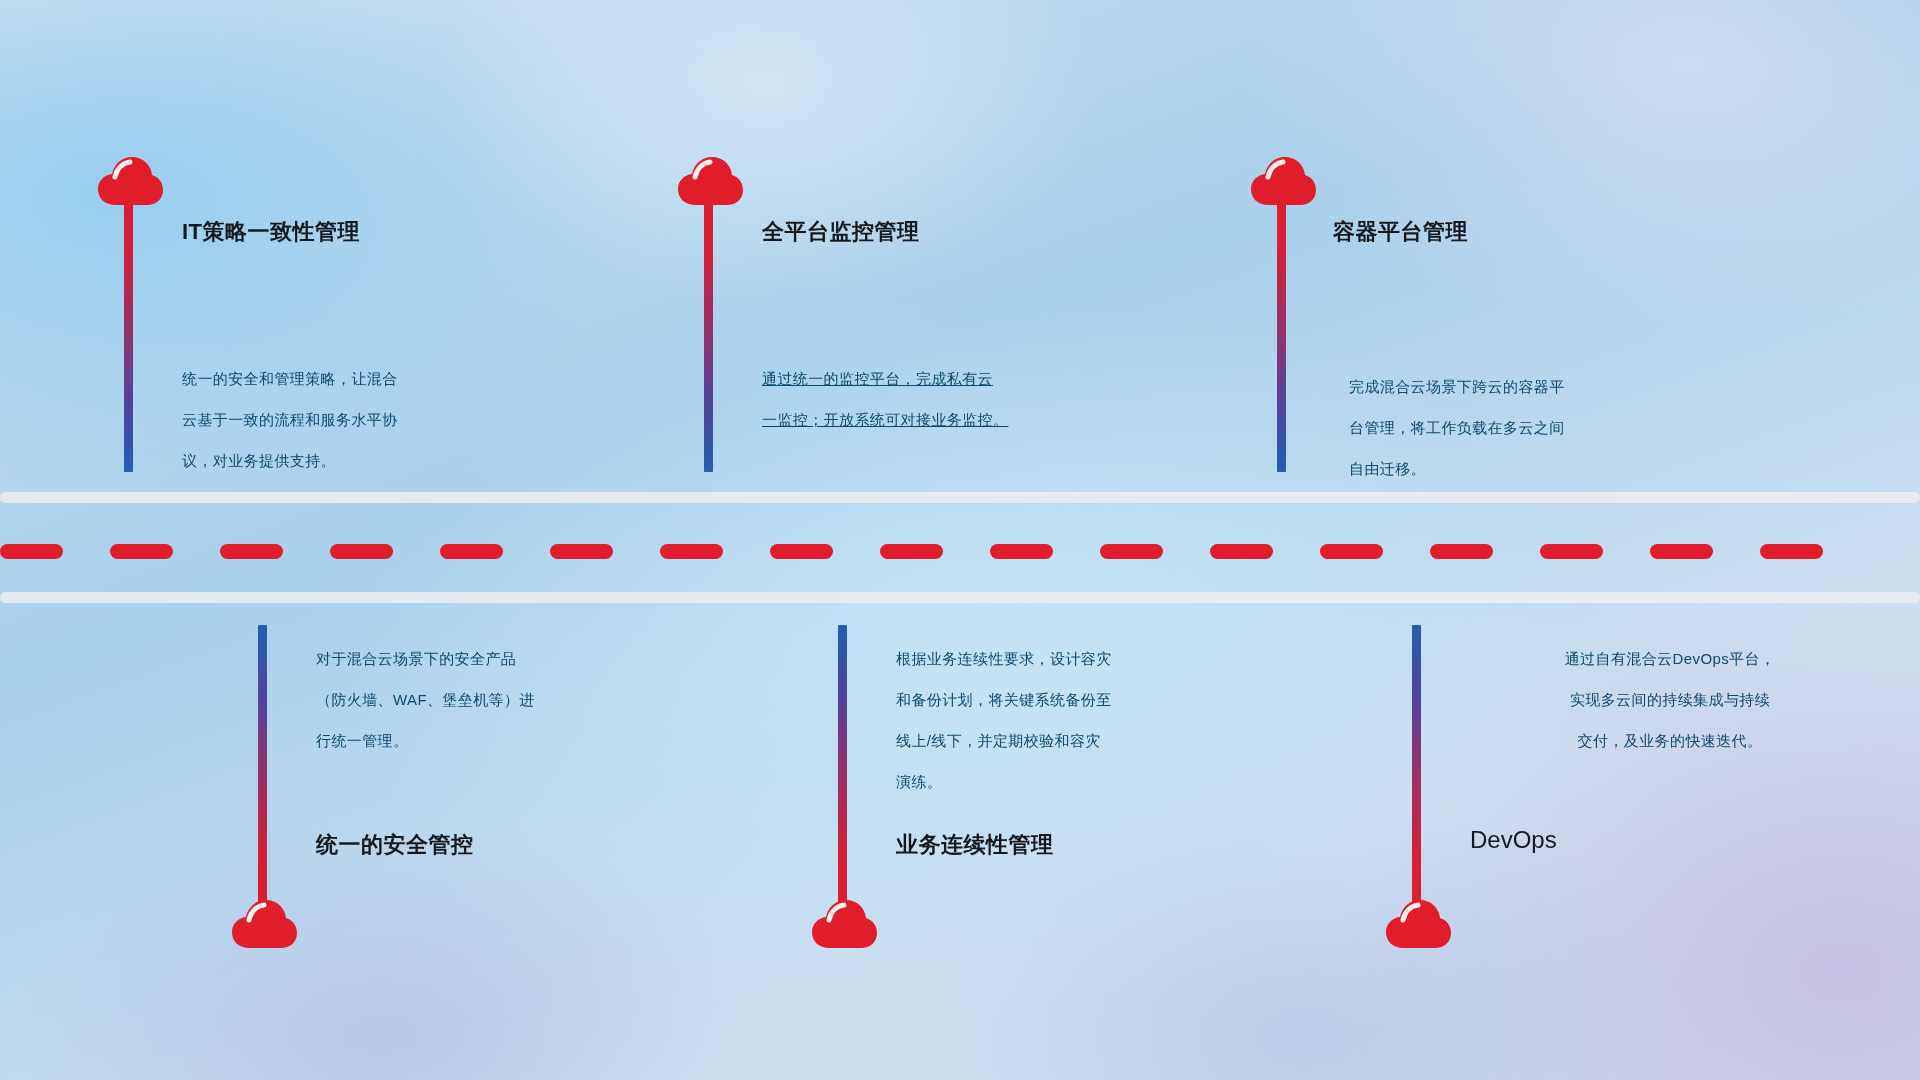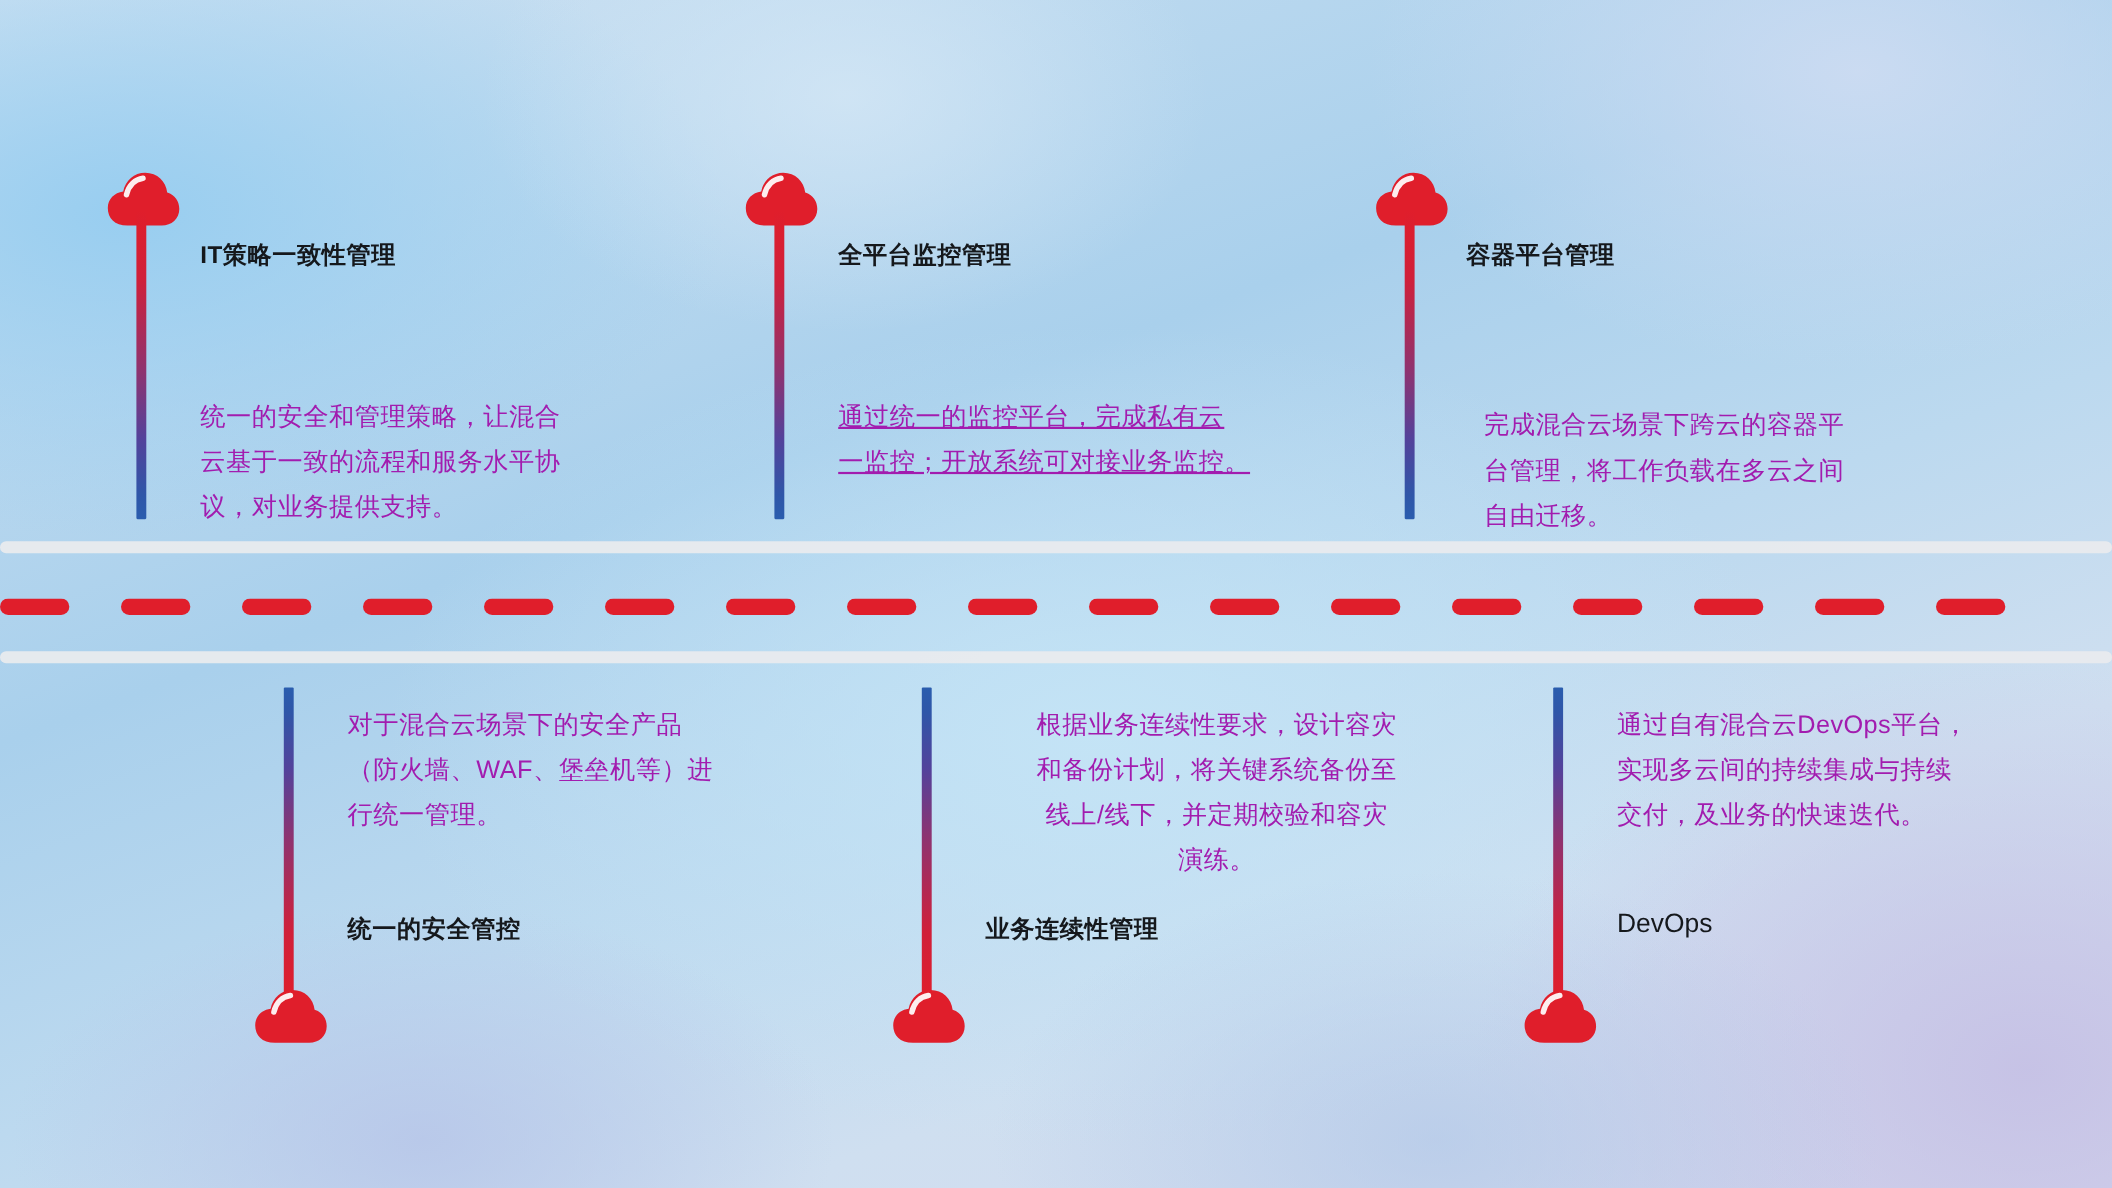--- a/index.html
+++ b/index.html
@@ -97,23 +97,23 @@
     font-size:22px;
     font-weight:700;
     color:#15181c;
     letter-spacing:.5px;
     white-space:nowrap;
   }
   .heading.latin{ font-weight:400; font-size:24px; letter-spacing:0; }
 
   .body{
     position:absolute;
-    font-size:23px;
+    font-size:15px;
     line-height:41px;
-    color:#a21caf;
+    color:#0c4a6e;
     letter-spacing:.4px;
   }
   .body p{ margin:0; }
 </style>
 </head>
 <body>
 
 <div id="stage">
 
   <div class="bg-layer bg-base"></div>
@@ -207,38 +207,38 @@
     <div class="cloud" style="left:230px; top:898px;">
       <svg viewBox="0 0 68 52" xmlns="http://www.w3.org/2000/svg" aria-hidden="true">
         <path d="M20 50 C8 50 2 43 2 34 C2 26 8 20 16 19 C18 9 26 2 36 2 C47 2 55 10 56 20 C63 22 67 28 67 35 C67 44 60 50 51 50 Z" fill="#e01e2b"></path>
         <path d="M19 22 C21 13 27 8 34 7" stroke="#ffffff" stroke-width="5" stroke-linecap="round" fill="none" opacity="0.92"></path>
       </svg>
     </div>
   </div>
 
   <div class="col">
     <div class="stem up" style="left:838px; top:625px; height:285px;"></div>
-    <div class="body" style="left:896px; top:638px; width:420px;text-align:center;">
+    <div class="body" style="left:896px; top:638px; width:420px;">
       <p>根据业务连续性要求，设计容灾</p>
       <p>和备份计划，将关键系统备份至</p>
       <p>线上/线下，并定期校验和容灾</p>
       <p>演练。</p>
     </div>
     <div class="heading" style="left:896px; top:830px;">业务连续性管理</div>
     <div class="cloud" style="left:810px; top:898px;">
       <svg viewBox="0 0 68 52" xmlns="http://www.w3.org/2000/svg" aria-hidden="true">
         <path d="M20 50 C8 50 2 43 2 34 C2 26 8 20 16 19 C18 9 26 2 36 2 C47 2 55 10 56 20 C63 22 67 28 67 35 C67 44 60 50 51 50 Z" fill="#e01e2b"></path>
         <path d="M19 22 C21 13 27 8 34 7" stroke="#ffffff" stroke-width="5" stroke-linecap="round" fill="none" opacity="0.92"></path>
       </svg>
     </div>
   </div>
 
   <div class="col">
     <div class="stem up" style="left:1412px; top:625px; height:285px;"></div>
-    <div class="body" style="left:1470px; top:638px; width:400px;">
+    <div class="body" style="left:1470px; top:638px; width:400px;text-align:center;">
       <p>通过自有混合云DevOps平台，</p>
       <p>实现多云间的持续集成与持续</p>
       <p>交付，及业务的快速迭代。</p>
     </div>
     <div class="heading latin" style="left:1470px; top:826px;">DevOps</div>
     <div class="cloud" style="left:1384px; top:898px;">
       <svg viewBox="0 0 68 52" xmlns="http://www.w3.org/2000/svg" aria-hidden="true">
         <path d="M20 50 C8 50 2 43 2 34 C2 26 8 20 16 19 C18 9 26 2 36 2 C47 2 55 10 56 20 C63 22 67 28 67 35 C67 44 60 50 51 50 Z" fill="#e01e2b"></path>
         <path d="M19 22 C21 13 27 8 34 7" stroke="#ffffff" stroke-width="5" stroke-linecap="round" fill="none" opacity="0.92"></path>
       </svg>

